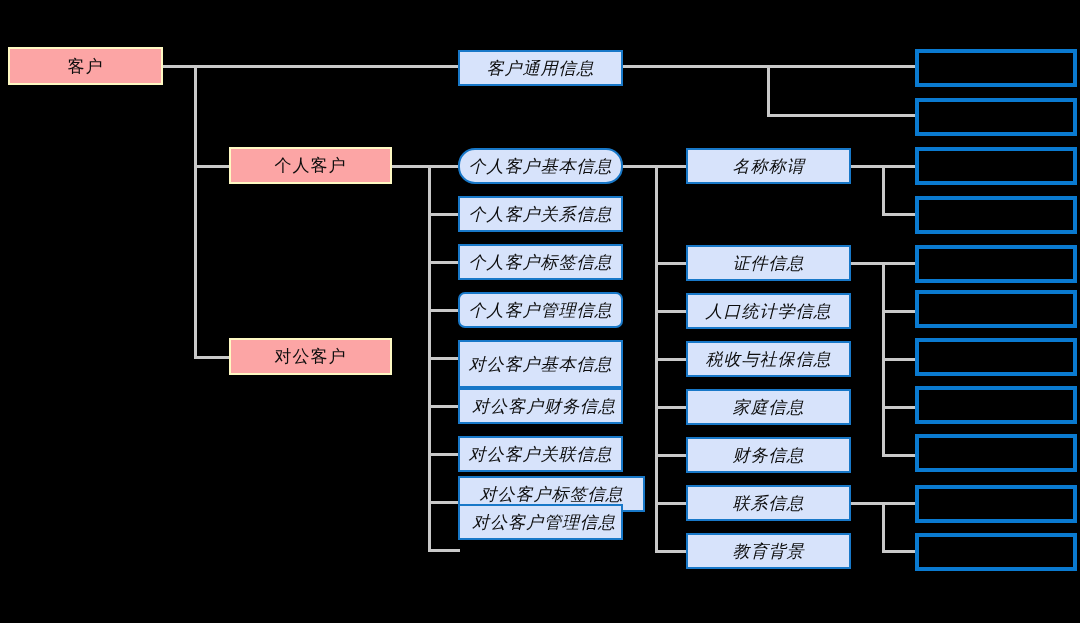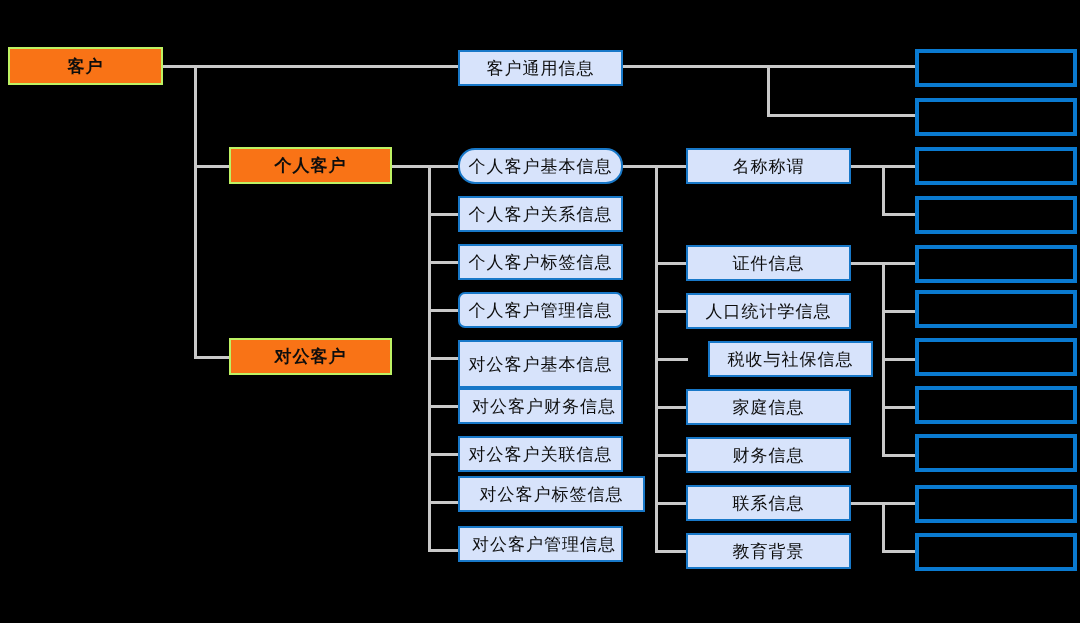--- a/index.html
+++ b/index.html
@@ -28,27 +28,27 @@
     display:flex;
     align-items:center;
     justify-content:center;
     font-size:17px;
     line-height:1;
     letter-spacing:1px;
     color:#0d0d0d;
     white-space:nowrap;
   }
   .node.primary{
-    background:#f97316;
-    border:2px solid #bef264;
-    font-weight:bold;
+    background:#fca5a5;
+    border:2px solid #fef9c3;
   }
   .node.light{
     background:#d7e3fb;
     border:2px solid #1878c8;
+    font-style:italic;
   }
   .node.hollow{
     background:transparent;
     border:4px solid #0a7ad0;
   }
 </style>
 </head>
 <body>
 
 <div id="stage">
@@ -105,25 +105,25 @@
       <div class="node primary" style="left: 229px; top: 338px; width: 163px; height: 37px;">对公客户</div>
       <div class="node light" style="left: 458px; top: 50px; width: 165px; height: 36px;">客户通用信息</div>
       <div class="node light" style="left: 458px; top: 148px; width: 165px; height: 36px; border-radius: 17px;">个人客户基本信息</div>
       <div class="node light" style="left: 458px; top: 196px; width: 165px; height: 36px;">个人客户关系信息</div>
       <div class="node light" style="left: 458px; top: 244px; width: 165px; height: 36px;">个人客户标签信息</div>
       <div class="node light" style="left: 458px; top: 292px; width: 165px; height: 36px; border-radius: 7px;">个人客户管理信息</div>
       <div class="node light" style="left: 458px; top: 340px; width: 165px; height: 48px;">对公客户基本信息</div>
       <div class="node light" style="left: 458px; top: 388px; width: 165px; height: 36px; padding-left: 7px;">对公客户财务信息</div>
       <div class="node light" style="left: 458px; top: 436px; width: 165px; height: 36px;">对公客户关联信息</div>
       <div class="node light" style="left: 458px; top: 476px; width: 187px; height: 36px;">对公客户标签信息</div>
-      <div class="node light" style="left: 458px; top: 526px; width: 165px; height: 36px; padding-left: 7px;">对公客户管理信息</div>
+      <div class="node light" style="left: 458px; top: 504px; width: 165px; height: 36px; padding-left: 7px;">对公客户管理信息</div>
       <div class="node light" style="left: 686px; top: 148px; width: 165px; height: 36px;">名称称谓</div>
       <div class="node light" style="left: 686px; top: 245px; width: 165px; height: 36px;">证件信息</div>
       <div class="node light" style="left: 686px; top: 293px; width: 165px; height: 36px;">人口统计学信息</div>
-      <div class="node light" style="left: 708px; top: 341px; width: 165px; height: 36px;">税收与社保信息</div>
+      <div class="node light" style="left: 686px; top: 341px; width: 165px; height: 36px;">税收与社保信息</div>
       <div class="node light" style="left: 686px; top: 389px; width: 165px; height: 36px;">家庭信息</div>
       <div class="node light" style="left: 686px; top: 437px; width: 165px; height: 36px; text-align: right;">财务信息</div>
       <div class="node light" style="left: 686px; top: 485px; width: 165px; height: 36px;">联系信息</div>
       <div class="node light" style="left: 686px; top: 533px; width: 165px; height: 36px;">教育背景</div>
       <div class="node hollow" style="left: 915px; top: 49px; width: 162px; height: 38px;"></div>
       <div class="node hollow" style="left: 915px; top: 98px; width: 162px; height: 38px;"></div>
       <div class="node hollow" style="left: 915px; top: 147px; width: 162px; height: 38px;"></div>
       <div class="node hollow" style="left: 915px; top: 196px; width: 162px; height: 38px;"></div>
       <div class="node hollow" style="left: 915px; top: 245px; width: 162px; height: 38px;"></div>
       <div class="node hollow" style="left: 915px; top: 290px; width: 162px; height: 38px;"></div>

